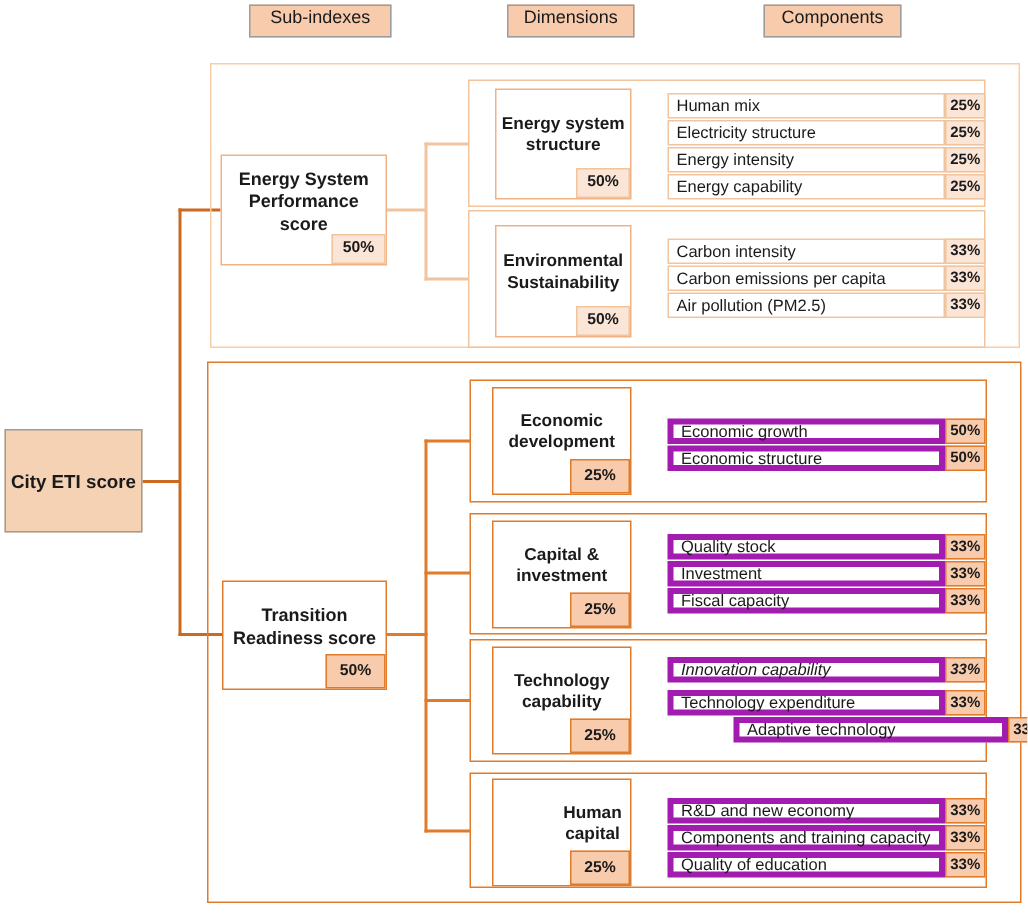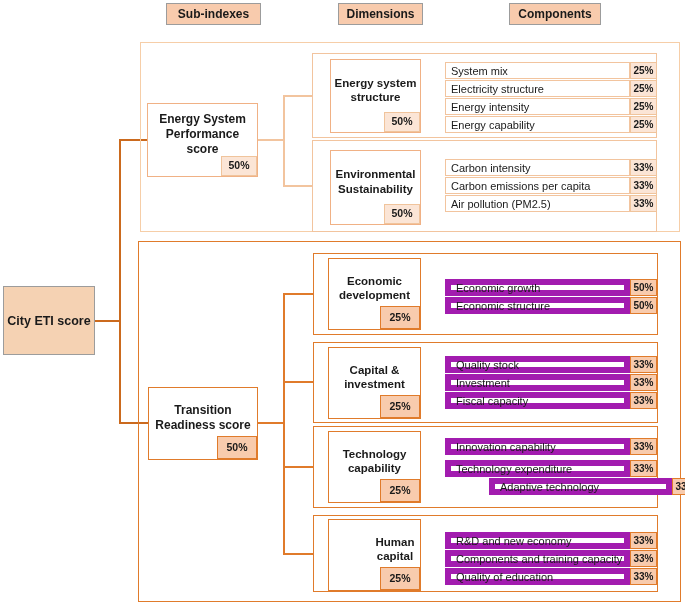--- a/index.html
+++ b/index.html
@@ -4,22 +4,22 @@
 <style>
   html,body{margin:0;padding:0;background:#fff;}
   #canvas{
     position:relative;width:685px;height:609px;background:#ffffff;
     font-family:"Liberation Sans",sans-serif;color:#1a1a1a;overflow:hidden;
   }
   .abs{position:absolute;box-sizing:border-box;}
   
   .hdr{
     background:#F8CBAD;border:1px solid #9c9c9c;
-    display:flex;align-items:center;justify-content:center;
-    font-weight:700;font-size:12px;
+    display:flex;justify-content:center;
+    font-weight:400;font-size:12px;
   }
   
   .root{
     background:#F5D2B3;border:1px solid #9c9c9c;
     display:flex;align-items:center;justify-content:center;
     font-weight:700;font-size:12.5px;white-space:nowrap;
   }
   
   .outer-lt{border:1px solid #F6CEA8;background:transparent;}
   .outer-dk{border:1.5px solid #E07B2B;background:transparent;}
@@ -45,21 +45,21 @@
   .crow .lbl{
     flex:1;background:#fff;display:flex;align-items:center;
     padding-left:5px;font-size:11px;font-weight:400;
   }
   .crow .pct{
     width:25px;display:flex;align-items:center;justify-content:center;
     font-weight:700;font-size:10px;
   }
   .crow-lt .lbl{border:1px solid #F2C49E;}
   .crow-lt .pct{border:1px solid #F0C49C;background:#FBE5D6;}
-  .crow-dk .lbl{border:6px solid #a21caf;}
+  .crow-dk .lbl{border:4px solid #a21caf;}
   .crow-dk .pct{border:1.5px solid #E07B2B;background:#F8CBAD;}
   
   .line{position:absolute;}
   .ln-dark{background:#CB6A1E;}
   .ln-mid{background:#E07B2B;}
   .ln-lt{background:#F2C49E;}
 </style>
 </head>
 <body>
 
@@ -108,21 +108,21 @@
     <span>Transition Readiness score</span>
     <span class="badge badge-dk">50%</span>
   </div>
 
   <div class="group-lt abs" style="left:312px;top:53px;width:345px;height:85px;"></div>
   <div class="node node-lt abs" style="left:330px;top:59px;width:91px;height:74px;">
     <span>Energy system structure</span>
     <span class="badge badge-lt">50%</span>
   </div>
   <div class="crow crow-lt abs" style="left:445px;top:62px;width:212px;height:17px;">
-    <span class="lbl">System mix</span>
+    <span class="lbl">Human mix</span>
     <span class="pct">25%</span>
   </div>
   <div class="crow crow-lt abs" style="left:445px;top:80px;width:212px;height:17px;">
     <span class="lbl">Electricity structure</span>
     <span class="pct">25%</span>
   </div>
   <div class="crow crow-lt abs" style="left:445px;top:98px;width:212px;height:17px;">
     <span class="lbl">Energy intensity</span>
     <span class="pct">25%</span>
   </div>
@@ -179,21 +179,21 @@
   <div class="crow crow-dk abs" style="left:445px;top:392px;width:212px;height:17px;">
     <span class="lbl">Fiscal capacity</span>
     <span class="pct">33%</span>
   </div>
 
   <div class="group-dk abs" style="left:313px;top:426px;width:345px;height:82px;"></div>
   <div class="node node-dk abs" style="left:328px;top:431px;width:93px;height:72px;">
     <span>Technology capability</span>
     <span class="badge badge-dk">25%</span>
   </div>
-  <div class="crow crow-dk abs" style="left:445px;top:438px;width:212px;height:17px;">
+  <div class="crow crow-dk abs" style="left:445px;top:438px;width:212px;height:17px;font-style:italic;">
     <span class="lbl">Innovation capability</span>
     <span class="pct">33%</span>
   </div>
   <div class="crow crow-dk abs" style="left:445px;top:460px;width:212px;height:17px;">
     <span class="lbl">Technology expenditure</span>
     <span class="pct">33%</span>
   </div>
   <div class="crow crow-dk abs" style="left:445px;top:478px;width:254px;height:17px;padding-left:44px;">
     <span class="lbl">Adaptive technology</span>
     <span class="pct">33%</span>

